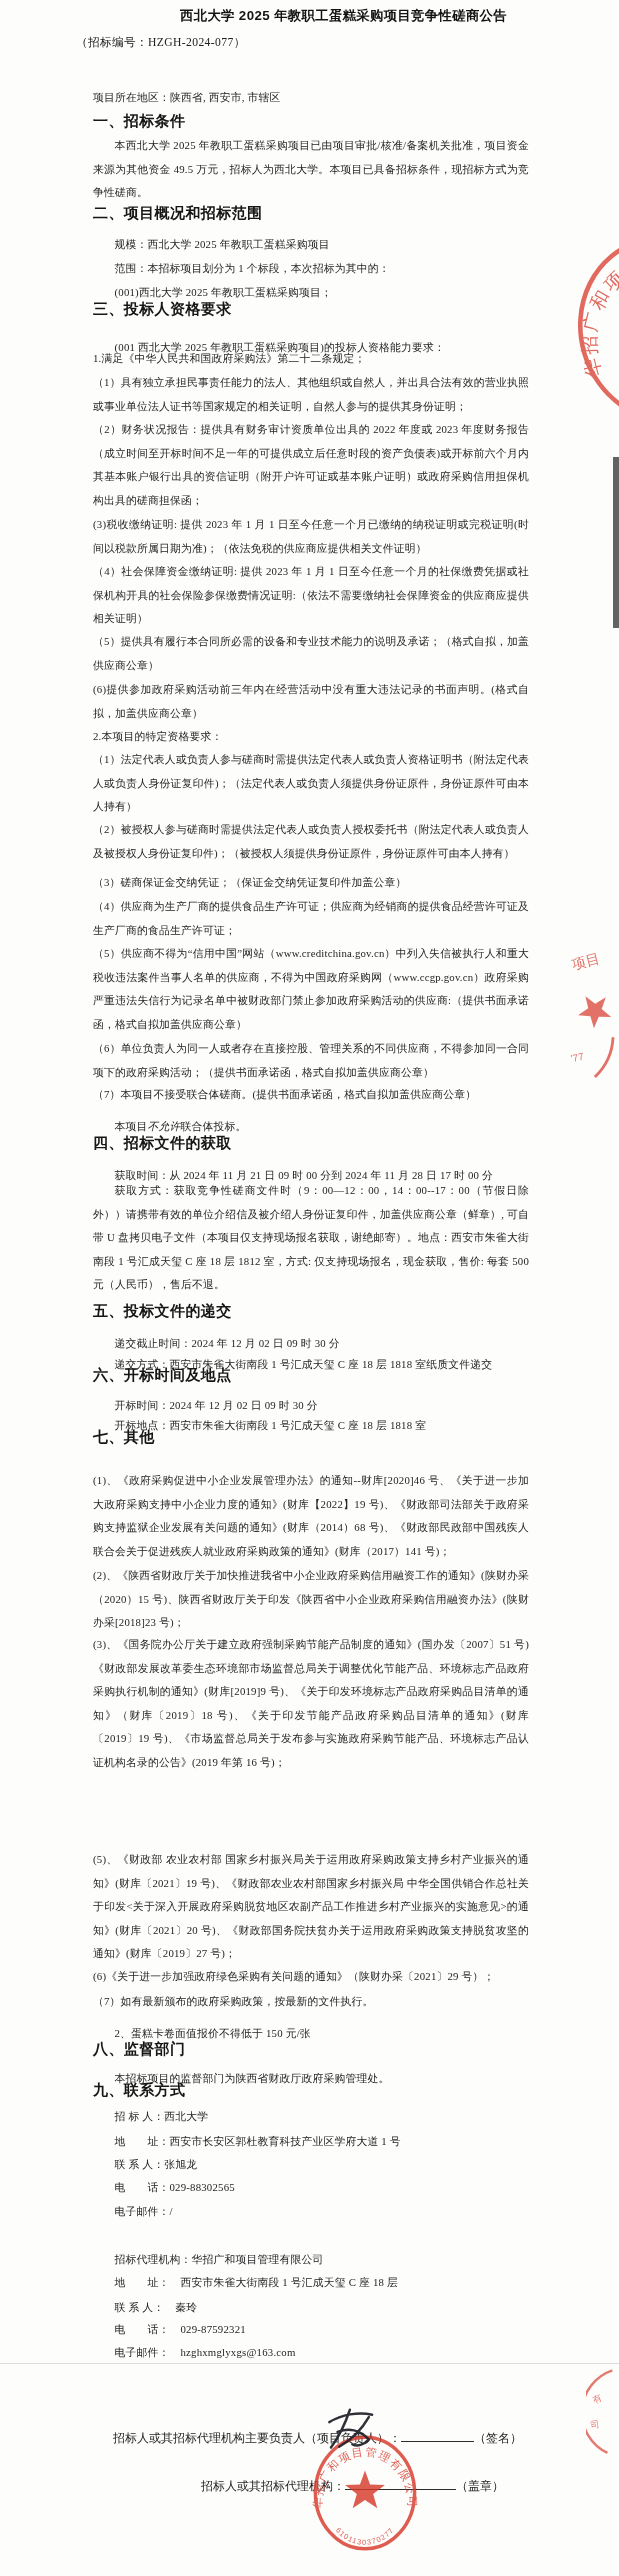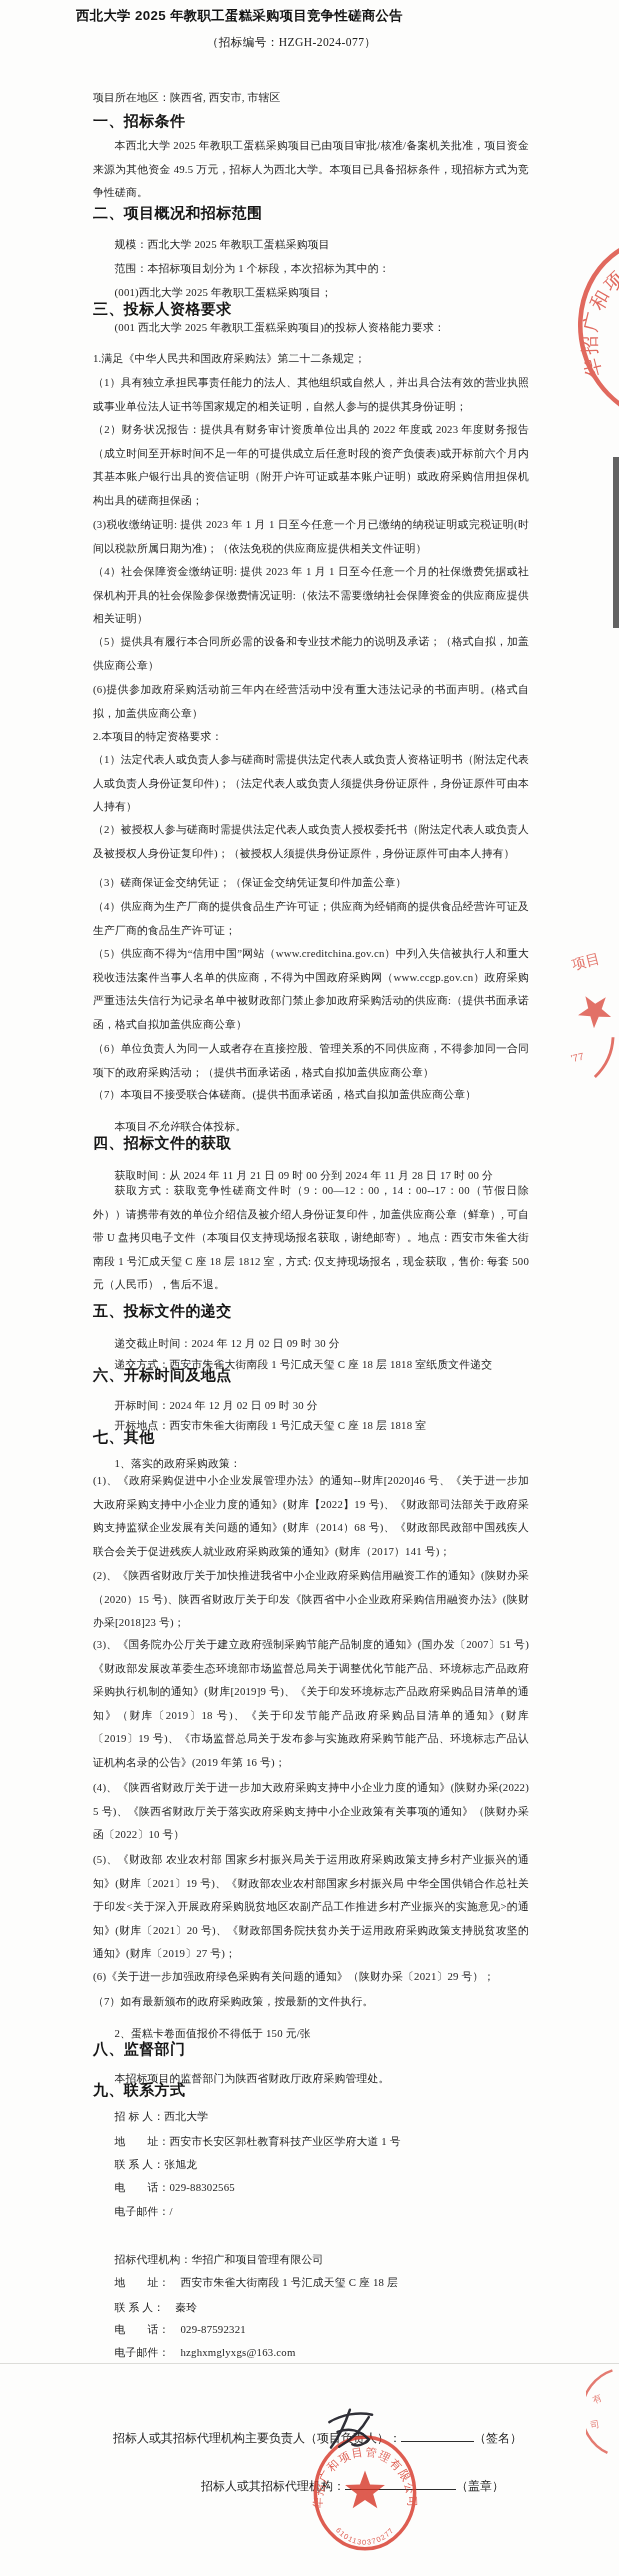--- a/index.html
+++ b/index.html
@@ -12,26 +12,26 @@
   .tb{
     position:absolute;left:93px;width:436px;
     font-size:10.8px;line-height:23.5px;
     letter-spacing:0.2px;text-align:justify;
   }
   .hd{
     font-family:"Liberation Sans","DejaVu Sans",sans-serif;
     font-weight:bold;font-size:15px;letter-spacing:0.4px;color:#161616;
   }
   .ttl{
-    position:absolute;left:76px;width:431px;text-align:left;
+    position:absolute;left:76px;width:431px;text-align:right;
     font-family:"Liberation Sans","DejaVu Sans",sans-serif;
     font-weight:bold;font-size:13.3px;color:#141414;letter-spacing:0.4px;
   }
   .sub{
-    position:absolute;left:76px;width:431px;text-align:center;
+    position:absolute;left:76px;width:431px;
     font-size:11.6px;color:#202020;letter-spacing:0.4px;
   }
   .ind{padding-left:21.5px;margin-top:8px;}
   .fi{text-indent:21.5px;}
   .em-i{font-style:italic;}
   .pagebreak{position:absolute;left:0;width:620px;height:0;border-top:0.8px solid #dcdcd8;}
   .sigrow{position:absolute;font-size:12px;line-height:20px;white-space:nowrap;color:#1f1f1f;font-family:Liberation Mono, monospace;}
   .uline{display:inline-block;border-bottom:1.2px solid #2c2c2c;height:10px;}
   .stamp{position:absolute;opacity:.88;pointer-events:none;}
   .scan-strip{position:absolute;background:#474747;opacity:.85;}
@@ -49,21 +49,21 @@
 
   <div class="tb hd" style="top:109px">一、招标条件</div>
   <div class="tb fi" style="top:134px">本西北大学 2025 年教职工蛋糕采购项目已由项目审批/核准/备案机关批准，项目资金来源为其他资金 49.5 万元，招标人为西北大学。本项目已具备招标条件，现招标方式为竞争性磋商。</div>
 
   <div class="tb hd" style="top:201px">二、项目概况和招标范围</div>
   <div class="tb ind" style="top:225px">规模：西北大学 2025 年教职工蛋糕采购项目</div>
   <div class="tb ind" style="top:249px">范围：本招标项目划分为 1 个标段，本次招标为其中的：</div>
   <div class="tb ind" style="top:273px">(001)西北大学 2025 年教职工蛋糕采购项目；</div>
 
   <div class="tb hd" style="top:297px">三、投标人资格要求</div>
-  <div class="tb ind" style="top:308px">(001 西北大学 2025 年教职工蛋糕采购项目)的投标人资格能力要求：</div>
+  <div class="tb ind" style="top:328px">(001 西北大学 2025 年教职工蛋糕采购项目)的投标人资格能力要求：</div>
   <div class="tb" style="top:347px">1.满足《中华人民共和国政府采购法》第二十二条规定；</div>
   <div class="tb" style="top:371px">（1）具有独立承担民事责任能力的法人、其他组织或自然人，并出具合法有效的营业执照或事业单位法人证书等国家规定的相关证明，自然人参与的提供其身份证明；</div>
   <div class="tb" style="top:418px">（2）财务状况报告：提供具有财务审计资质单位出具的 2022 年度或 2023 年度财务报告（成立时间至开标时间不足一年的可提供成立后任意时段的资产负债表)或开标前六个月内其基本账户银行出具的资信证明（附开户许可证或基本账户证明）或政府采购信用担保机构出具的磋商担保函；</div>
   <div class="tb" style="top:513px">(3)税收缴纳证明: 提供 2023 年 1 月 1 日至今任意一个月已缴纳的纳税证明或完税证明(时间以税款所属日期为准)；（依法免税的供应商应提供相关文件证明）</div>
   <div class="tb" style="top:560px">（4）社会保障资金缴纳证明: 提供 2023 年 1 月 1 日至今任意一个月的社保缴费凭据或社保机构开具的社会保险参保缴费情况证明:（依法不需要缴纳社会保障资金的供应商应提供相关证明）</div>
   <div class="tb" style="top:630px">（5）提供具有履行本合同所必需的设备和专业技术能力的说明及承诺；（格式自拟，加盖供应商公章）</div>
   <div class="tb" style="top:678px">(6)提供参加政府采购活动前三年内在经营活动中没有重大违法记录的书面声明。(格式自拟，加盖供应商公章）</div>
   <div class="tb" style="top:725px">2.本项目的特定资格要求：</div>
   <div class="tb" style="top:748px">（1）法定代表人或负责人参与磋商时需提供法定代表人或负责人资格证明书（附法定代表人或负责人身份证复印件)；（法定代表人或负责人须提供身份证原件，身份证原件可由本人持有）</div>
   <div class="tb" style="top:818px">（2）被授权人参与磋商时需提供法定代表人或负责人授权委托书（附法定代表人或负责人及被授权人身份证复印件)；（被授权人须提供身份证原件，身份证原件可由本人持有）</div>
@@ -80,25 +80,23 @@
 
   <div class="tb hd" style="top:1299px">五、投标文件的递交</div>
   <div class="tb ind" style="top:1324px">递交截止时间：2024 年 12 月 02 日 09 时 30 分</div>
   <div class="tb ind" style="top:1345px">递交方式：西安市朱雀大街南段 1 号汇成天玺 C 座 18 层 1818 室纸质文件递交</div>
 
   <div class="tb hd" style="top:1363px">六、开标时间及地点</div>
   <div class="tb ind" style="top:1386px">开标时间：2024 年 12 月 02 日 09 时 30 分</div>
   <div class="tb ind" style="top:1406px">开标地点：西安市朱雀大街南段 1 号汇成天玺 C 座 18 层 1818 室</div>
 
   <div class="tb hd" style="top:1425px">七、其他</div>
-  <div class="tb ind" style="top:1444px">1、落实的政府采购政策：</div>
   <div class="tb" style="top:1469px">(1)、《政府采购促进中小企业发展管理办法》的通知--财库[2020]46 号、《关于进一步加大政府采购支持中小企业力度的通知》(财库【2022】19 号)、《财政部司法部关于政府采购支持监狱企业发展有关问题的通知》(财库（2014）68 号)、《财政部民政部中国残疾人联合会关于促进残疾人就业政府采购政策的通知》(财库（2017）141 号)；</div>
   <div class="tb" style="top:1564px">(2)、《陕西省财政厅关于加快推进我省中小企业政府采购信用融资工作的通知》(陕财办采（2020）15 号)、陕西省财政厅关于印发《陕西省中小企业政府采购信用融资办法》(陕财办采[2018]23 号)；</div>
   <div class="tb" style="top:1633px">(3)、《国务院办公厅关于建立政府强制采购节能产品制度的通知》(国办发〔2007〕51 号)《财政部发展改革委生态环境部市场监督总局关于调整优化节能产品、环境标志产品政府采购执行机制的通知》(财库[2019]9 号)、《关于印发环境标志产品政府采购品目清单的通知》（财库〔2019〕18 号)、《关于印发节能产品政府采购品目清单的通知》(财库〔2019〕19 号)、《市场监督总局关于发布参与实施政府采购节能产品、环境标志产品认证机构名录的公告》(2019 年第 16 号)；</div>
-  <div class="tb" style="top:1776px">(4)、《陕西省财政厅关于进一步加大政府采购支持中小企业力度的通知》(陕财办采(2022) 5 号)、《陕西省财政厅关于落实政府采购支持中小企业政策有关事项的通知》（陕财办采函〔2022〕10 号）</div>
   <div class="tb" style="top:1848px">(5)、《财政部 农业农村部 国家乡村振兴局关于运用政府采购政策支持乡村产业振兴的通知》(财库〔2021〕19 号)、《财政部农业农村部国家乡村振兴局 中华全国供销合作总社关于印发&lt;关于深入开展政府采购脱贫地区农副产品工作推进乡村产业振兴的实施意见&gt;的通知》(财库〔2021〕20 号)、《财政部国务院扶贫办关于运用政府采购政策支持脱贫攻坚的通知》(财库〔2019〕27 号)；</div>
   <div class="tb" style="top:1965px">(6)《关于进一步加强政府绿色采购有关问题的通知》（陕财办采〔2021〕29 号）；</div>
   <div class="tb" style="top:1990px">（7）如有最新颁布的政府采购政策，按最新的文件执行。</div>
   <div class="tb ind" style="top:2014px">2、蛋糕卡卷面值报价不得低于 150 元/张</div>
 
   <div class="tb hd" style="top:2037px">八、监督部门</div>
   <div class="tb ind" style="top:2059px">本招标项目的监督部门为陕西省财政厅政府采购管理处。</div>
 
   <div class="tb hd" style="top:2078px">九、联系方式</div>
   <div class="tb ind" style="top:2097px">招 标 人：西北大学</div>

